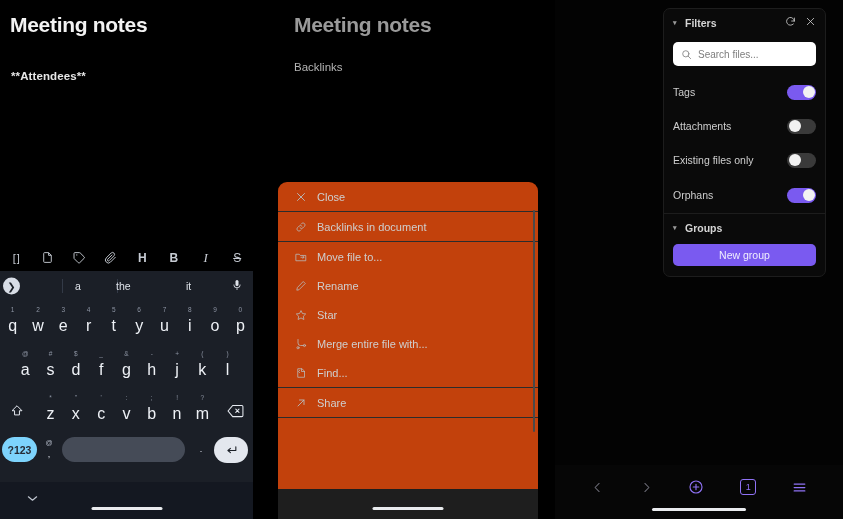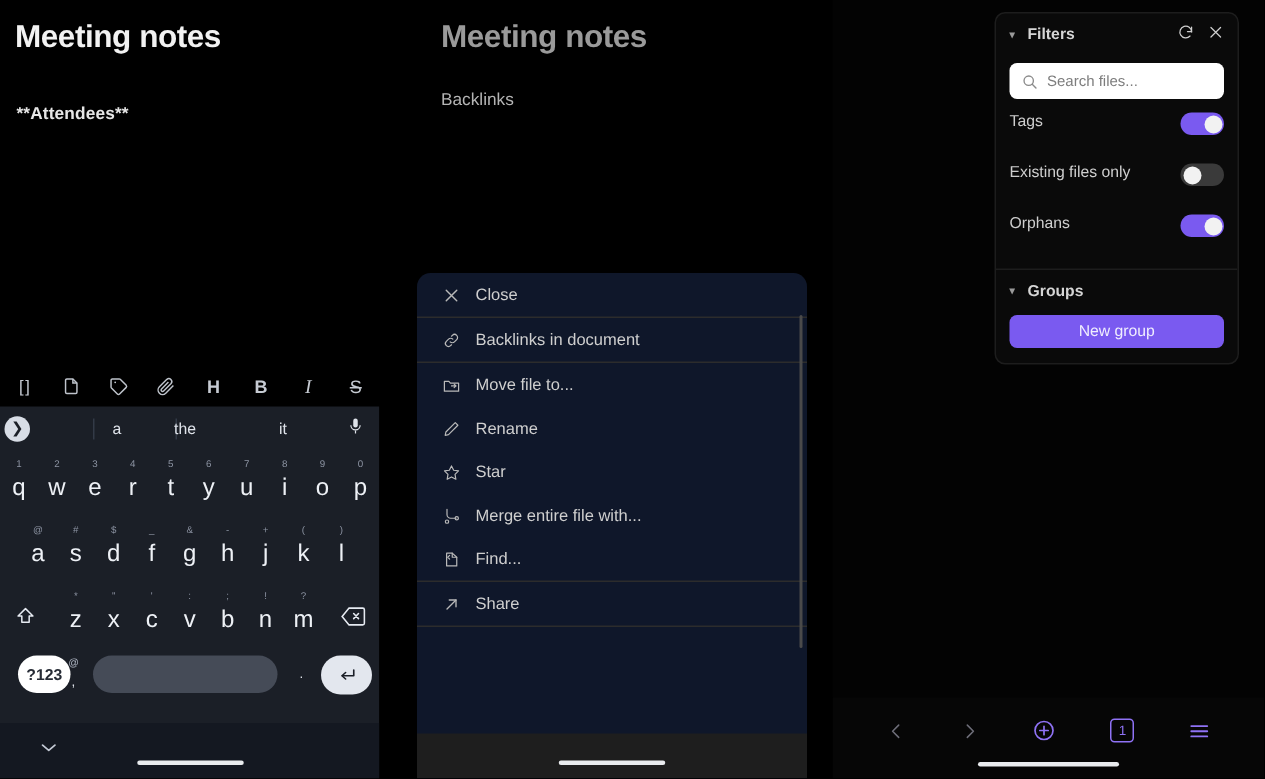--- a/index.html
+++ b/index.html
@@ -93,23 +93,23 @@
   .key .glyph { position: relative; top: 3px; }
 
   .key-special {
     position: absolute; height: 44px;
     display: flex; align-items: center; justify-content: center;
     color: #e6eaf1;
   }
   .key-sym {
     position: absolute; left: 2px; top: 4px;
     width: 35px; height: 25px; border-radius: 13px;
-    background: #ffffff; color: #262b35;
+    background: #7dd3fc; color: #262b35;
     display: flex; align-items: center; justify-content: center;
-    font-size: 10.5px; font-weight: bold; margin-left: 10px;
+    font-size: 10.5px; font-weight: bold;
   }
   .key-space {
     position: absolute; left: 62px; top: 4px;
     width: 123px; height: 25px; border-radius: 13px;
     background: #454b57;
   }
   .key-enter {
     position: absolute; right: 5px; top: 4px;
     width: 34px; height: 26px; border-radius: 13px;
     background: #e3e7ee; color: #1b1f27;
@@ -142,21 +142,21 @@
     position: absolute; left: 16px; top: 13px;
     font-size: 21px; font-weight: bold; color: #9a9a9a;
     letter-spacing: -0.3px;
   }
   .mid-line {
     position: absolute; left: 16px; top: 61px;
     font-size: 11.5px; color: #b4b4b4;
   }
   .ctx-menu {
     position: absolute; left: 0; top: 182px; width: 260px; height: 337px;
-    background: #0f172a;
+    background: #c2410c;
     border-top-left-radius: 9px; border-top-right-radius: 9px;
     overflow: hidden;
   }
   .ctx-group { border-bottom: 1px solid #2c2c2c; }
   .ctx-group:last-child { border-bottom: none; }
   .ctx-item {
     position: relative; display: flex; align-items: center;
     height: 29px; padding-left: 15px;
     color: #cfcfcf; font-size: 11px;
   }
@@ -205,21 +205,21 @@
   }
   .search-wrap { padding: 6px 9px 9px; }
   .search-box {
     position: relative; height: 24px; border-radius: 5px;
     background: #ffffff;
     display: flex; align-items: center; padding-left: 8px;
   }
   .search-box .mag { color: #8b8b8b; margin-right: 6px; display:flex; }
   .search-ph { color: #7d7d7d; font-size: 10px; }
   .frow {
-    display: flex; align-items: flex-start;
+    display: flex; align-items: center;
     height: 34px; padding: 0 9px;
     color: #cecece; font-size: 10.5px;
   }
   .toggle {
     margin-left: auto;
     width: 29px; height: 15px; border-radius: 8px;
     position: relative; background: #3a3a3a;
   }
   .toggle.on { background: #7a5af0; }
   .toggle .knob {
@@ -618,20 +618,26 @@
           </div>
         </div>
 
         <div class="frow">
           <span>Tags</span>
           <span class="toggle on">
               <span class="knob"></span>
             </span>
         </div>
         <div class="frow">
+          <span>Attachments</span>
+          <span class="toggle">
+              <span class="knob"></span>
+            </span>
+        </div>
+        <div class="frow">
           <span>Existing files only</span>
           <span class="toggle">
               <span class="knob"></span>
             </span>
         </div>
         <div class="frow" style="height:36px">
           <span>Orphans</span>
           <span class="toggle on">
               <span class="knob"></span>
             </span>

